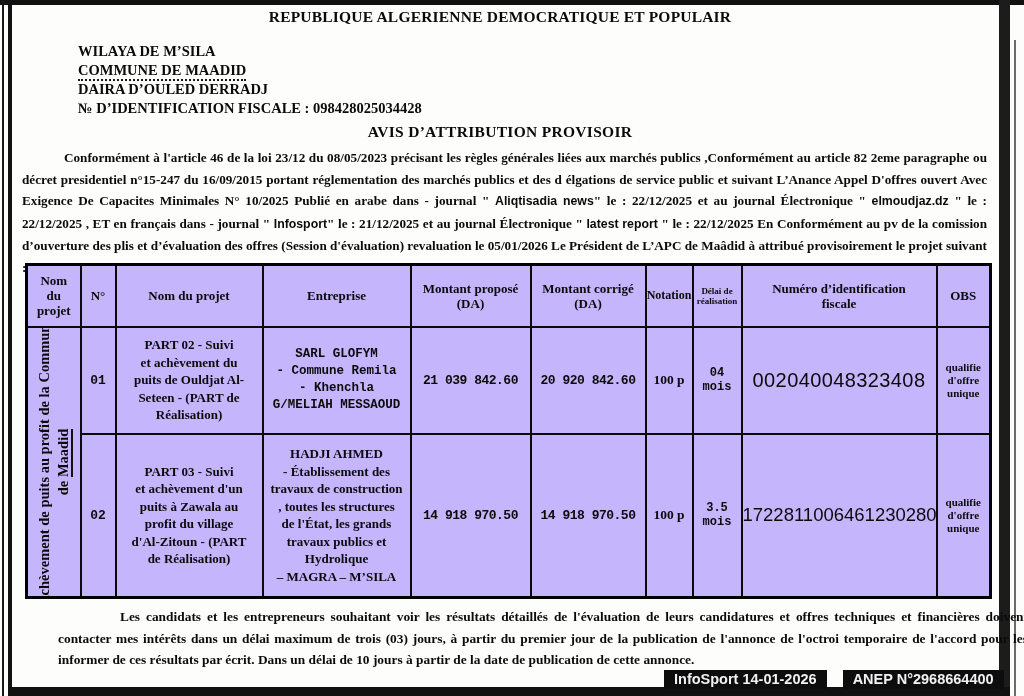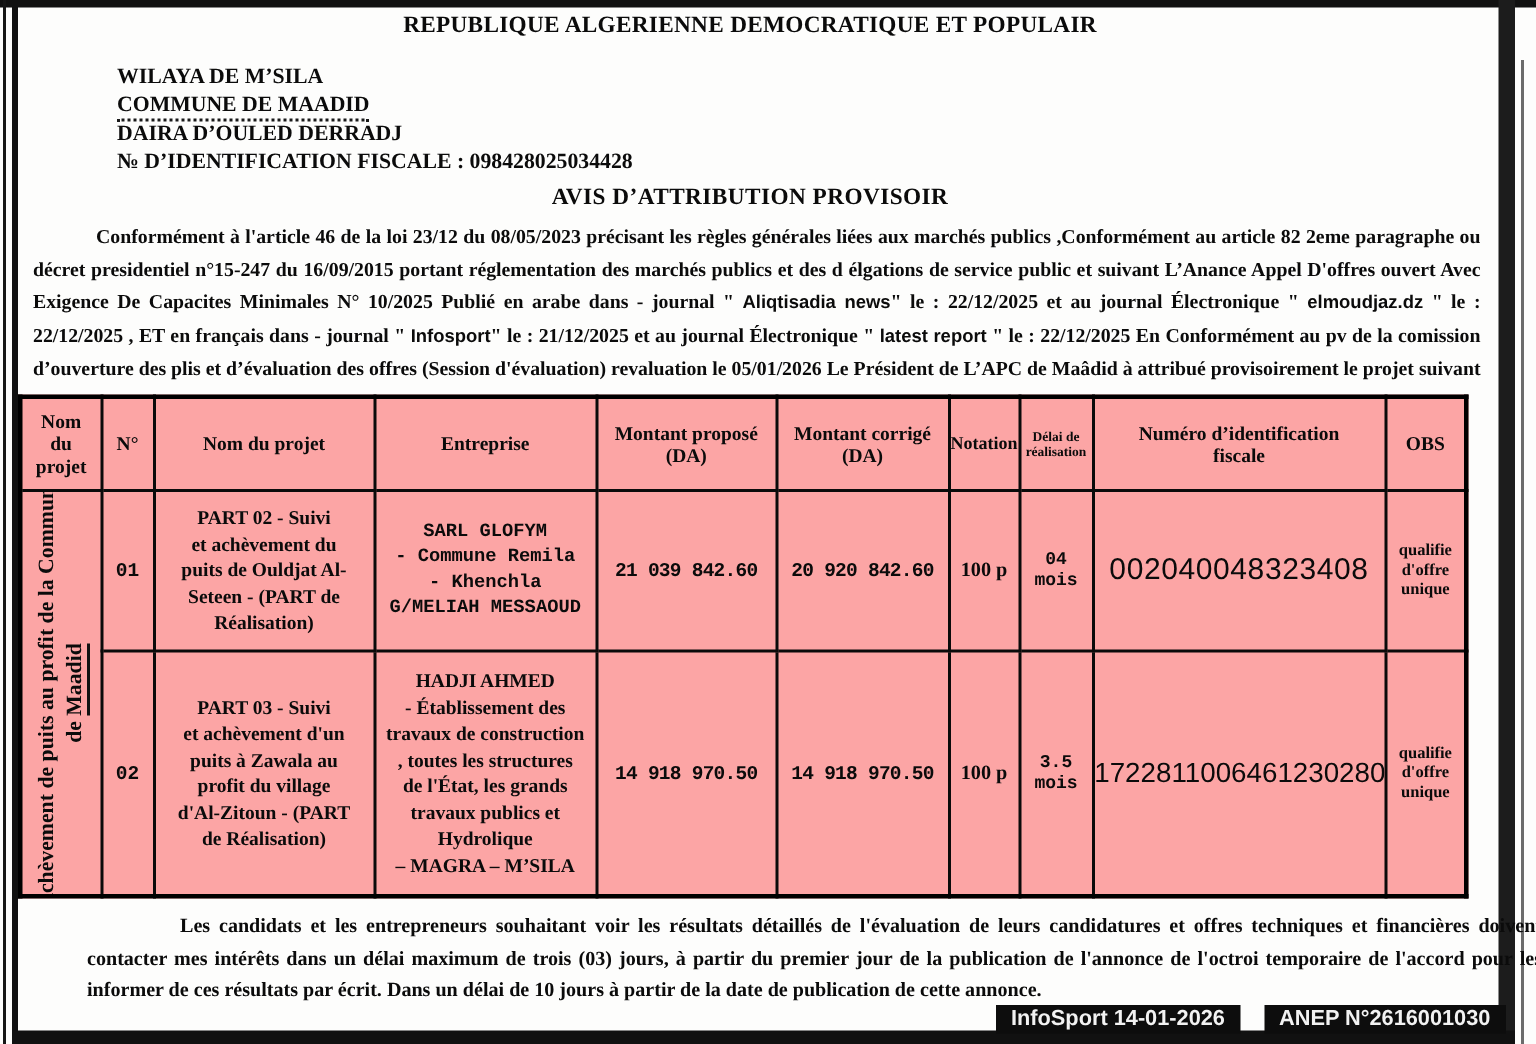--- a/index.html
+++ b/index.html
@@ -28,22 +28,22 @@
     letter-spacing:.3px;
   }
   .intro {
     position:absolute; left:22px; top:147px; width:965px;
     font-size:13.2px; line-height:21.5px; text-align:justify; text-indent:42px;
   }
   .seg-serif { font-family:"Liberation Serif", serif; }
   .seg-sans  { font-family:"Liberation Sans", sans-serif; font-size:12.3px; }
 
   table.award {
-    position:absolute; left:12px; top:263px; width:964px; height:333px;
-    border-collapse:collapse; table-layout:fixed; background:#fca5a5;
+    position:absolute; left:25px; top:263px; width:964px; height:333px;
+    border-collapse:collapse; table-layout:fixed; background:#c4b5fd;
   }
   table.award td, table.award th { border:2px solid #0a0a0a; vertical-align:middle; text-align:center; overflow:hidden; }
   table.award { border:3px solid #000; }
   th.h { font-size:13px; line-height:15px; font-weight:bold; }
   th.h-small { font-size:12px; }
   th.h-tiny { font-size:9px; line-height:10px; }
   .pre { white-space:pre-line; }
   .cell-project { font-size:13px; line-height:17.5px; }
   .cell-company-mono { font-family:"Liberation Mono", monospace; font-size:12.5px; line-height:17px; font-weight:bold; }
   .cell-company-serif { font-size:13px; line-height:17.5px; }
@@ -181,16 +181,16 @@
 d'offre
 unique</td>
     </tr>
   </tbody>
     </table>
 
   <div class="footer-text">Les candidats et les entrepreneurs souhaitant voir les résultats détaillés de l'évaluation de leurs candidatures et offres techniques et financières doivent contacter mes intérêts dans un délai maximum de trois (03) jours, à partir du premier jour de la publication de l'annonce de l'octroi temporaire de l'accord pour les informer de ces résultats par écrit. Dans un délai de 10 jours à partir de la date de publication de cette annonce.</div>
 
   <div class="badges">
     <div class="badge">InfoSport 14-01-2026</div>
-    <div class="badge">ANEP N°2616001030</div>
+    <div class="badge">ANEP N°2968664400</div>
   </div>
 
 </div>
 
 </body></html>

